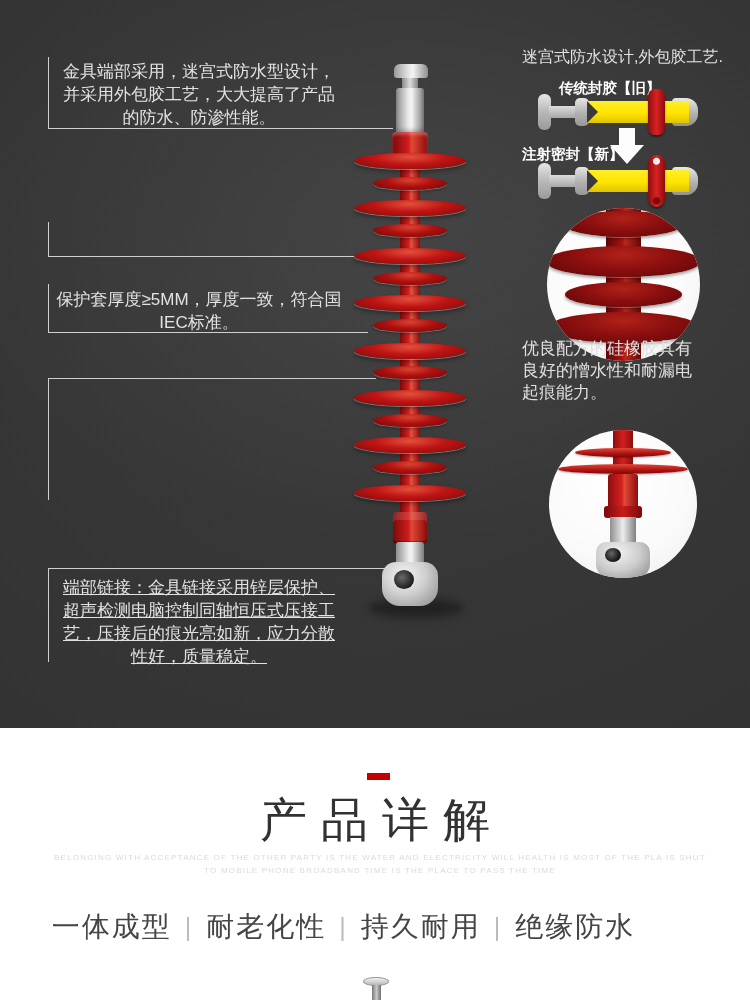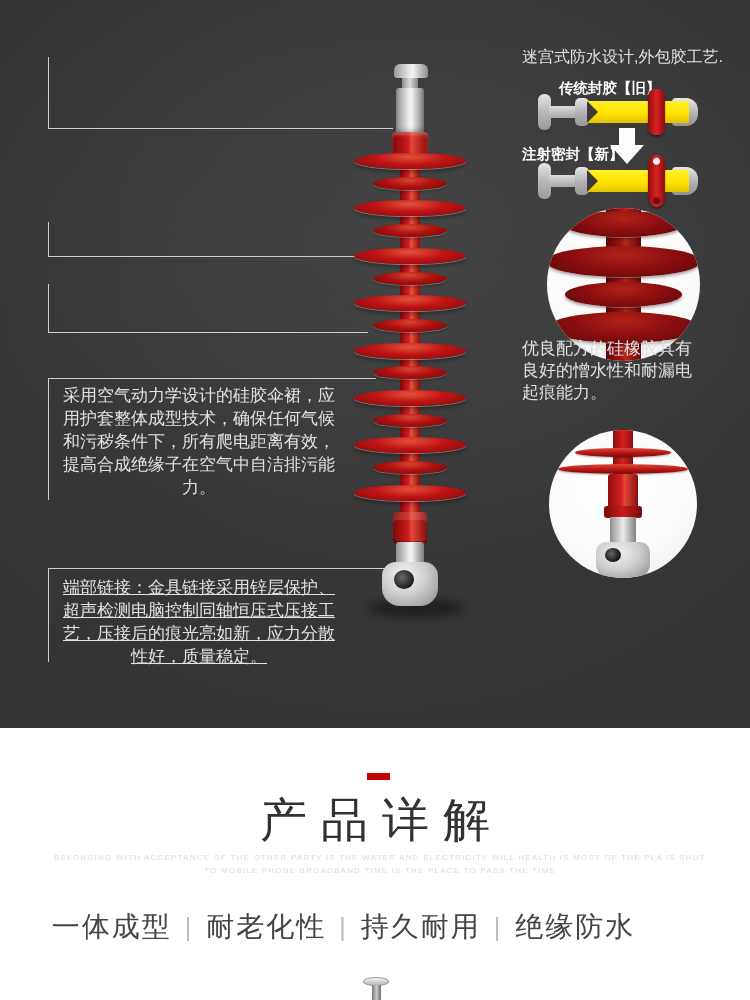--- a/index.html
+++ b/index.html
@@ -121,30 +121,31 @@
   .next-pin-stem { position:absolute; left:372px; top:985px; width:9px; height:15px;
     background:linear-gradient(90deg,#777,#c8c8c8 50%,#707070); }
 </style>
 </head>
 <body>
 
 <div class="page">
 
   <div class="dark">
 
+    <div class="anno" style="left:55px; top:60px; width:288px;">金具端部采用，迷宫式防水型设计，并采用外包胶工艺，大大提高了产品的防水、防渗性能。</div>
     <div class="vline" style="left:48px; top:57px; height:71px;"></div>
     <div class="hline" style="left:48px; top:128px; width:345px;"></div>
 
     <div class="vline" style="left:48px; top:222px; height:34px;"></div>
     <div class="hline" style="left:48px; top:256px; width:340px;"></div>
 
+    <div class="anno" style="left:55px; top:288px; width:288px;">保护套厚度≥5MM，厚度一致，符合国IEC标准。</div>
     <div class="vline" style="left:48px; top:284px; height:48px;"></div>
     <div class="hline" style="left:48px; top:332px; width:320px;"></div>
 
-    <div class="anno" style="left:55px; top:384px; width:288px;">采用空气动力学设计的硅胶伞裙，应用护套整体成型技术，确保任何气候和污秽条件下，所有爬电距离有效，提高合成绝缘子在空气中自洁排污能力。</div>
     <div class="hline" style="left:48px; top:378px; width:328px;"></div>
     <div class="vline" style="left:48px; top:378px; height:122px;"></div>
 
     <div class="anno" style="left:55px; top:576px; width:288px;text-decoration:underline;">端部链接：金具链接采用锌层保护、超声检测电脑控制同轴恒压式压接工艺，压接后的痕光亮如新，应力分散性好，质量稳定。</div>
     <div class="hline" style="left:48px; top:568px; width:350px;"></div>
     <div class="vline" style="left:48px; top:568px; height:94px;"></div>
 
     <div>
       <div class="shadow"></div>
       <div class="pin-cap"></div>

